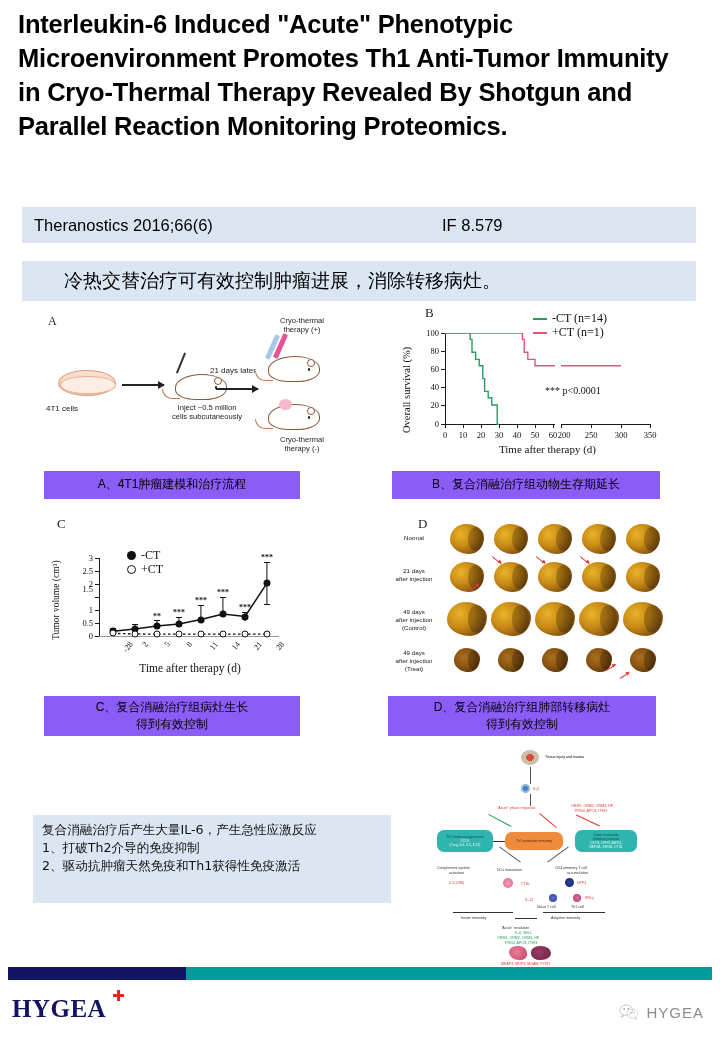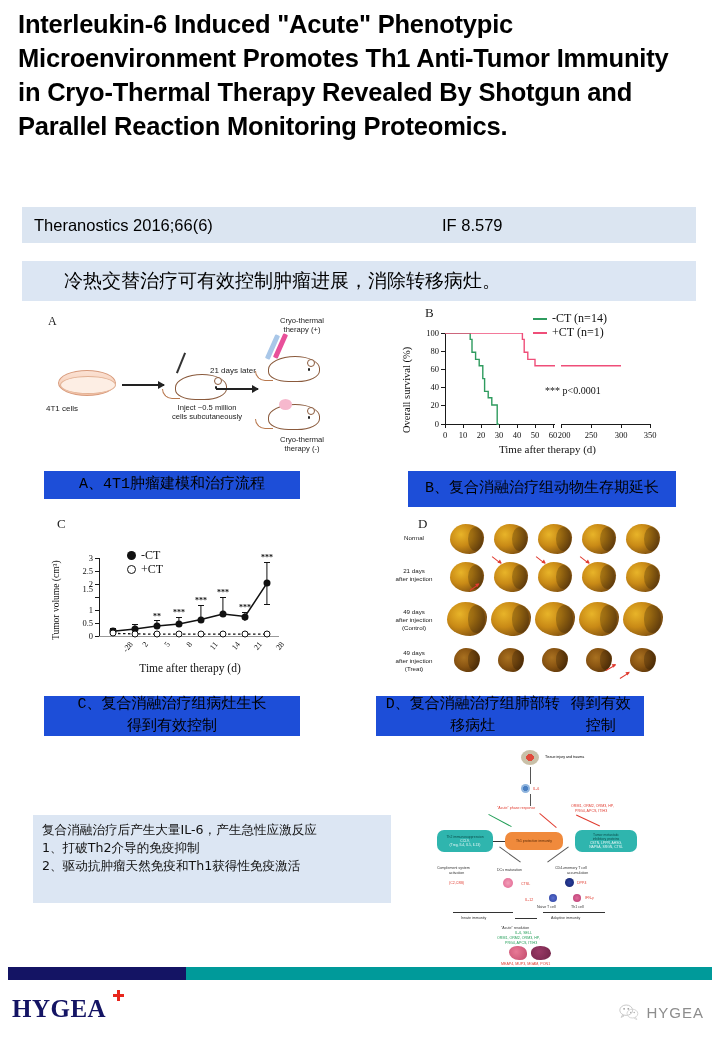--- a/index.html
+++ b/index.html
@@ -180,23 +180,23 @@
     transform-origin:left center;
   }
   .redarrow:after{
     content:""; position:absolute; right:-1px; top:-2px;
     border-left:4px solid #e03b2f; border-top:2.5px solid transparent;
     border-bottom:2.5px solid transparent;
   }
 
   
   .cap-box {
-    position:absolute; background:#1d4ed8; color:#000;
-    font-family:Liberation Mono, monospace;
-    font-size:15px; display:flex; align-items:center; justify-content:center;
+    position:absolute; background:#8b5cf6; color:#000;
+    font-family:Liberation Sans, sans-serif;
+    font-size:12px; display:flex; align-items:center; justify-content:center;
     text-align:center; line-height:1.45; padding:2px 6px;
   }
 
   
   .summary-box {
     position:absolute; left:33px; top:815px; width:358px; height:88px;
     background:#dce6f3; padding:6px 9px;
     font-family:"DejaVu Sans","Liberation Sans",sans-serif;
     font-size:12.6px; color:#111; line-height:1.42;
   }
@@ -544,27 +544,27 @@
         <div class="lobe"></div>
       </div>
     <div class="lung small dark" style="left:252px; top:136px;">
         <div class="lobe"></div>
       </div>
     <div class="redarrow" style="left:228px; top:158px; transform:rotate(-30deg);"></div>
     <div class="redarrow" style="left:242px; top:166px; transform:rotate(-32deg);"></div>
   </div>
 
   <div class="cap-box" style="left:44px; top:471px; width:256px; height:28px;">A、4T1肿瘤建模和治疗流程</div>
-  <div class="cap-box" style="left:408px; top:471px; width:268px; height:36px;">B、复合消融治疗组动物生存期延长</div>
+  <div class="cap-box" style="left:392px; top:471px; width:268px; height:28px;">B、复合消融治疗组动物生存期延长</div>
 
   <div class="cap-box" style="left:44px; top:696px; width:256px; height:40px; flex-direction:column;">
     <span>C、复合消融治疗组病灶生长</span>
     <span>得到有效控制</span>
   </div>
-  <div class="cap-box" style="left:376px; top:696px; width:268px; height:40px; flex-direction:row;">
+  <div class="cap-box" style="left:388px; top:696px; width:268px; height:40px; flex-direction:column;">
     <span>D、复合消融治疗组肺部转移病灶</span>
     <span>得到有效控制</span>
   </div>
 
   <div id="pathway">
 
     <div style="position:absolute; left:96px; top:2px; width:18px; height:15px; background:radial-gradient(circle,#e04a3c 0%,#e04a3c 32%,#c9c0a8 33%,#c9c0a8 100%); border-radius:50%;"></div>
     <div class="pw-txt" style="left:120px; top:7px;">Tissue injury and trauma</div>
     <div class="pw-line" style="left:105px; top:19px; width:1px; height:17px;"></div>
 

